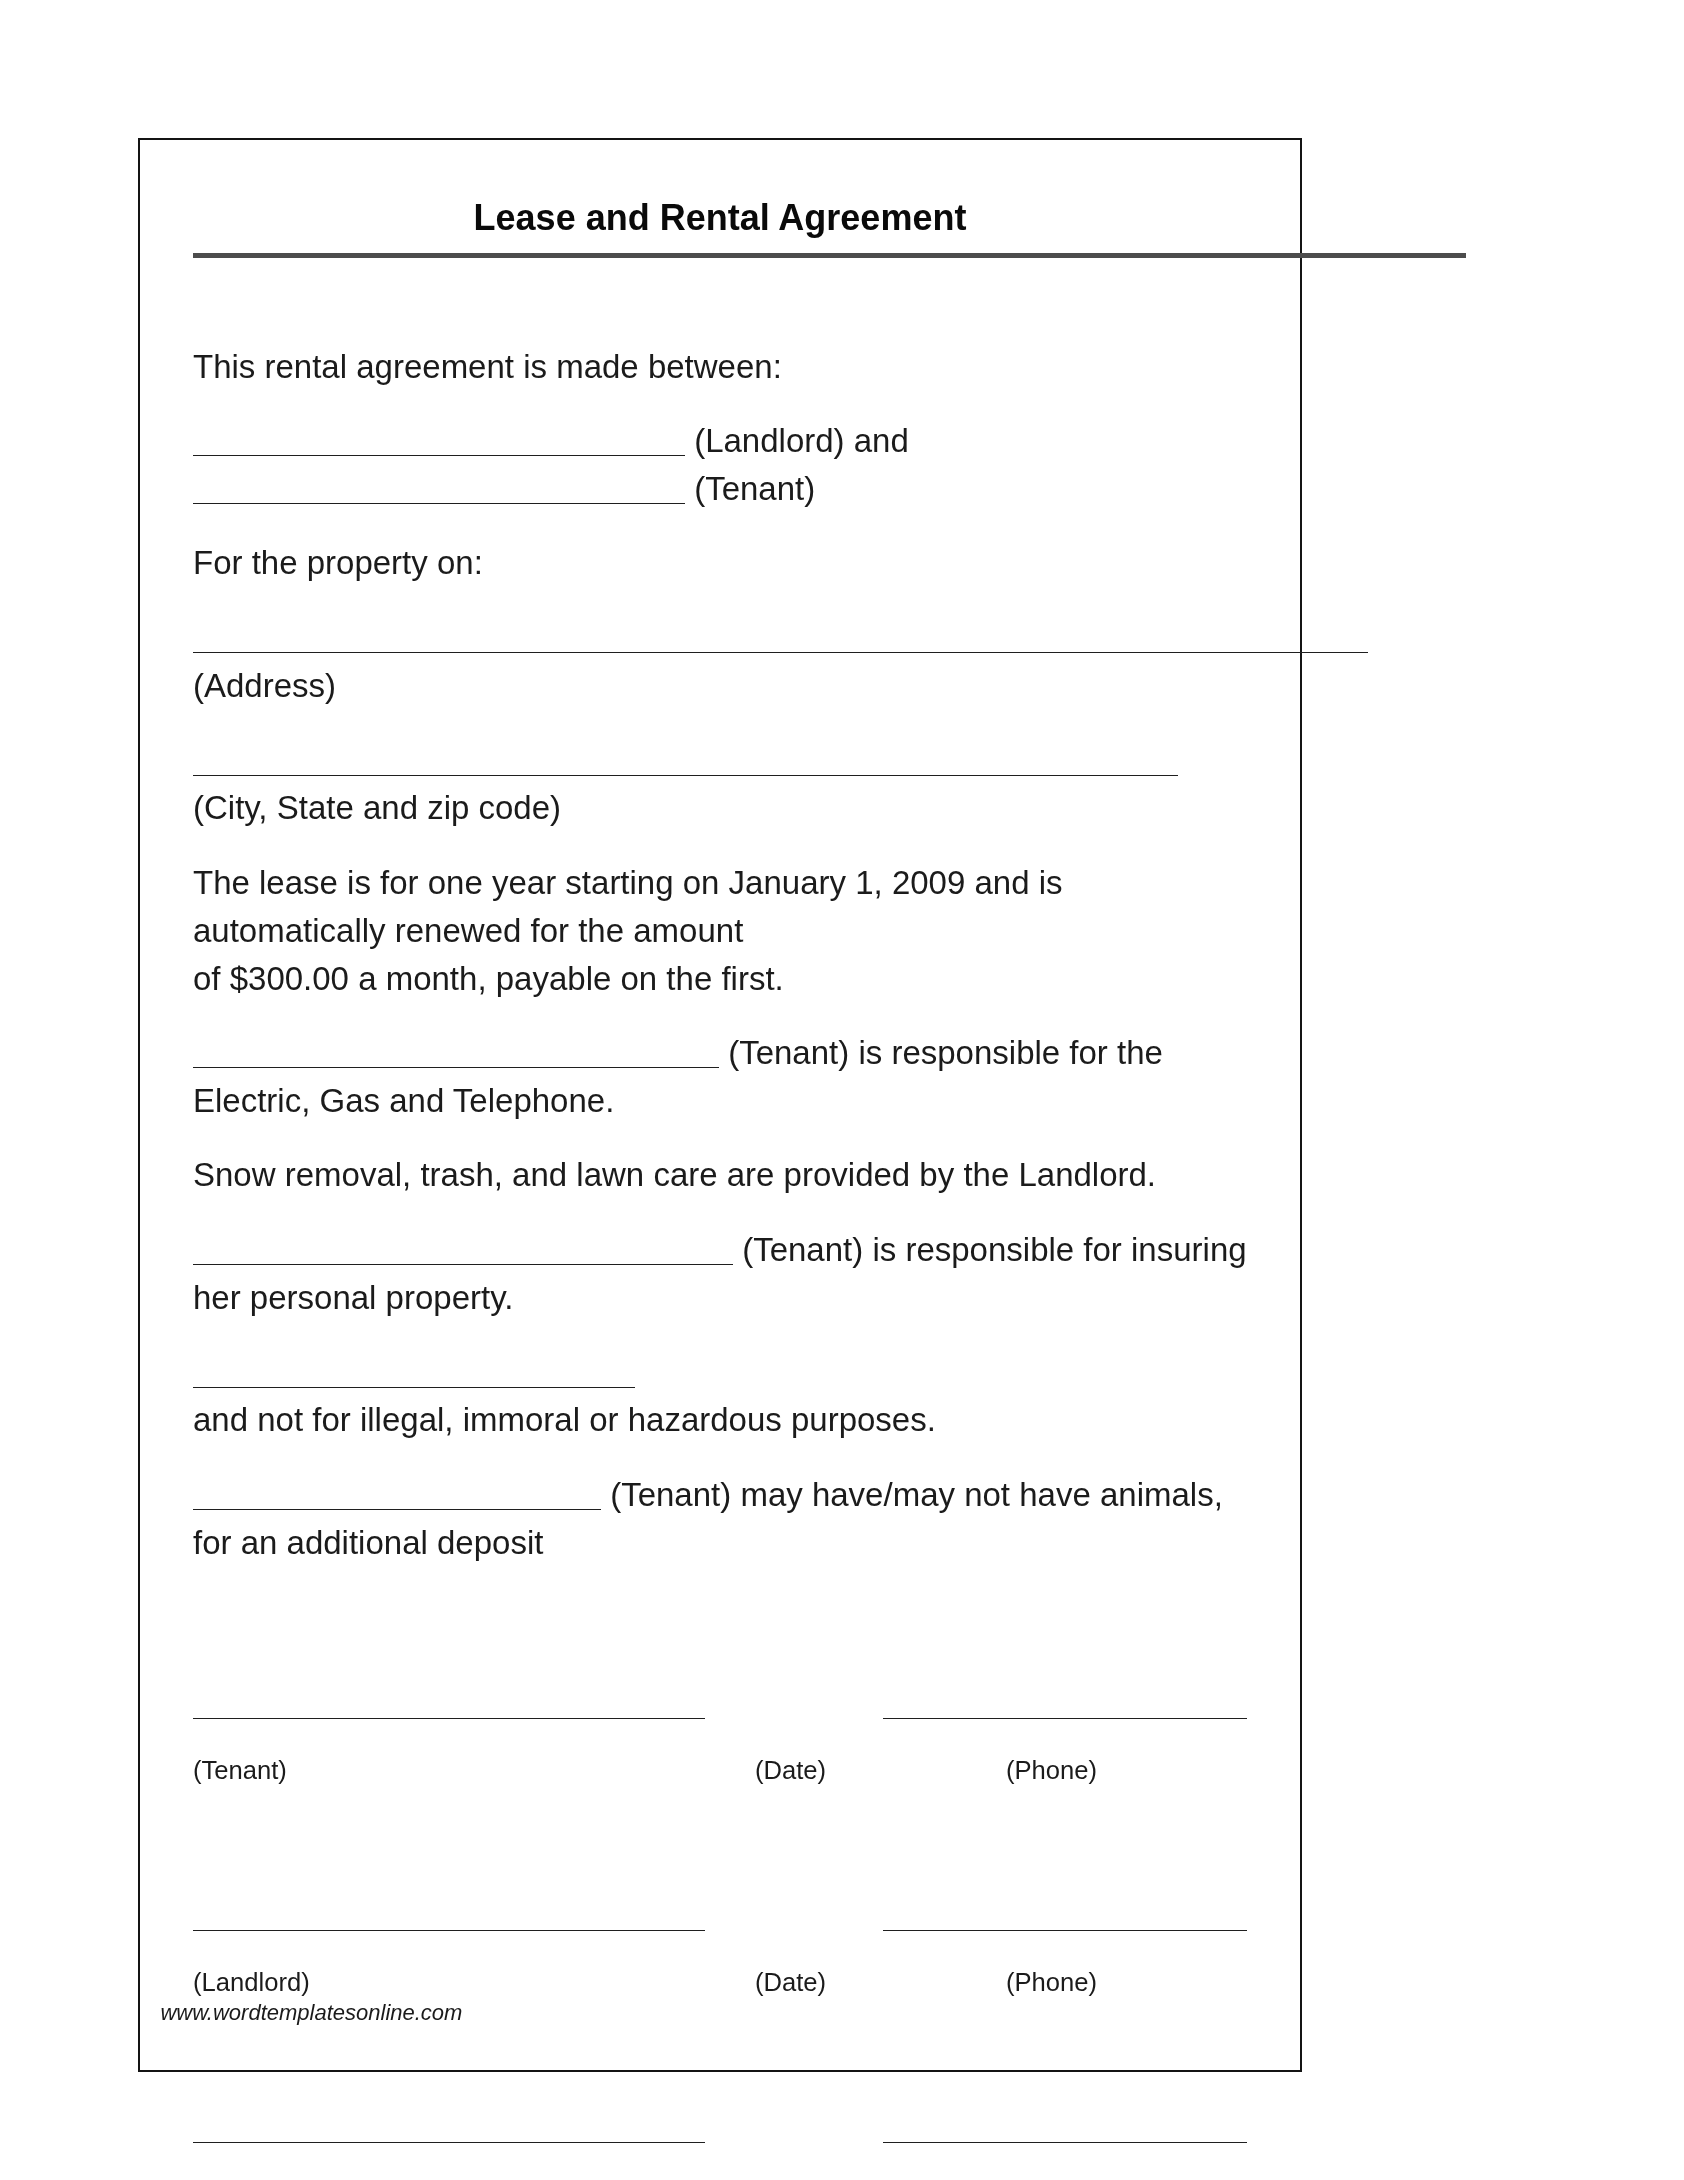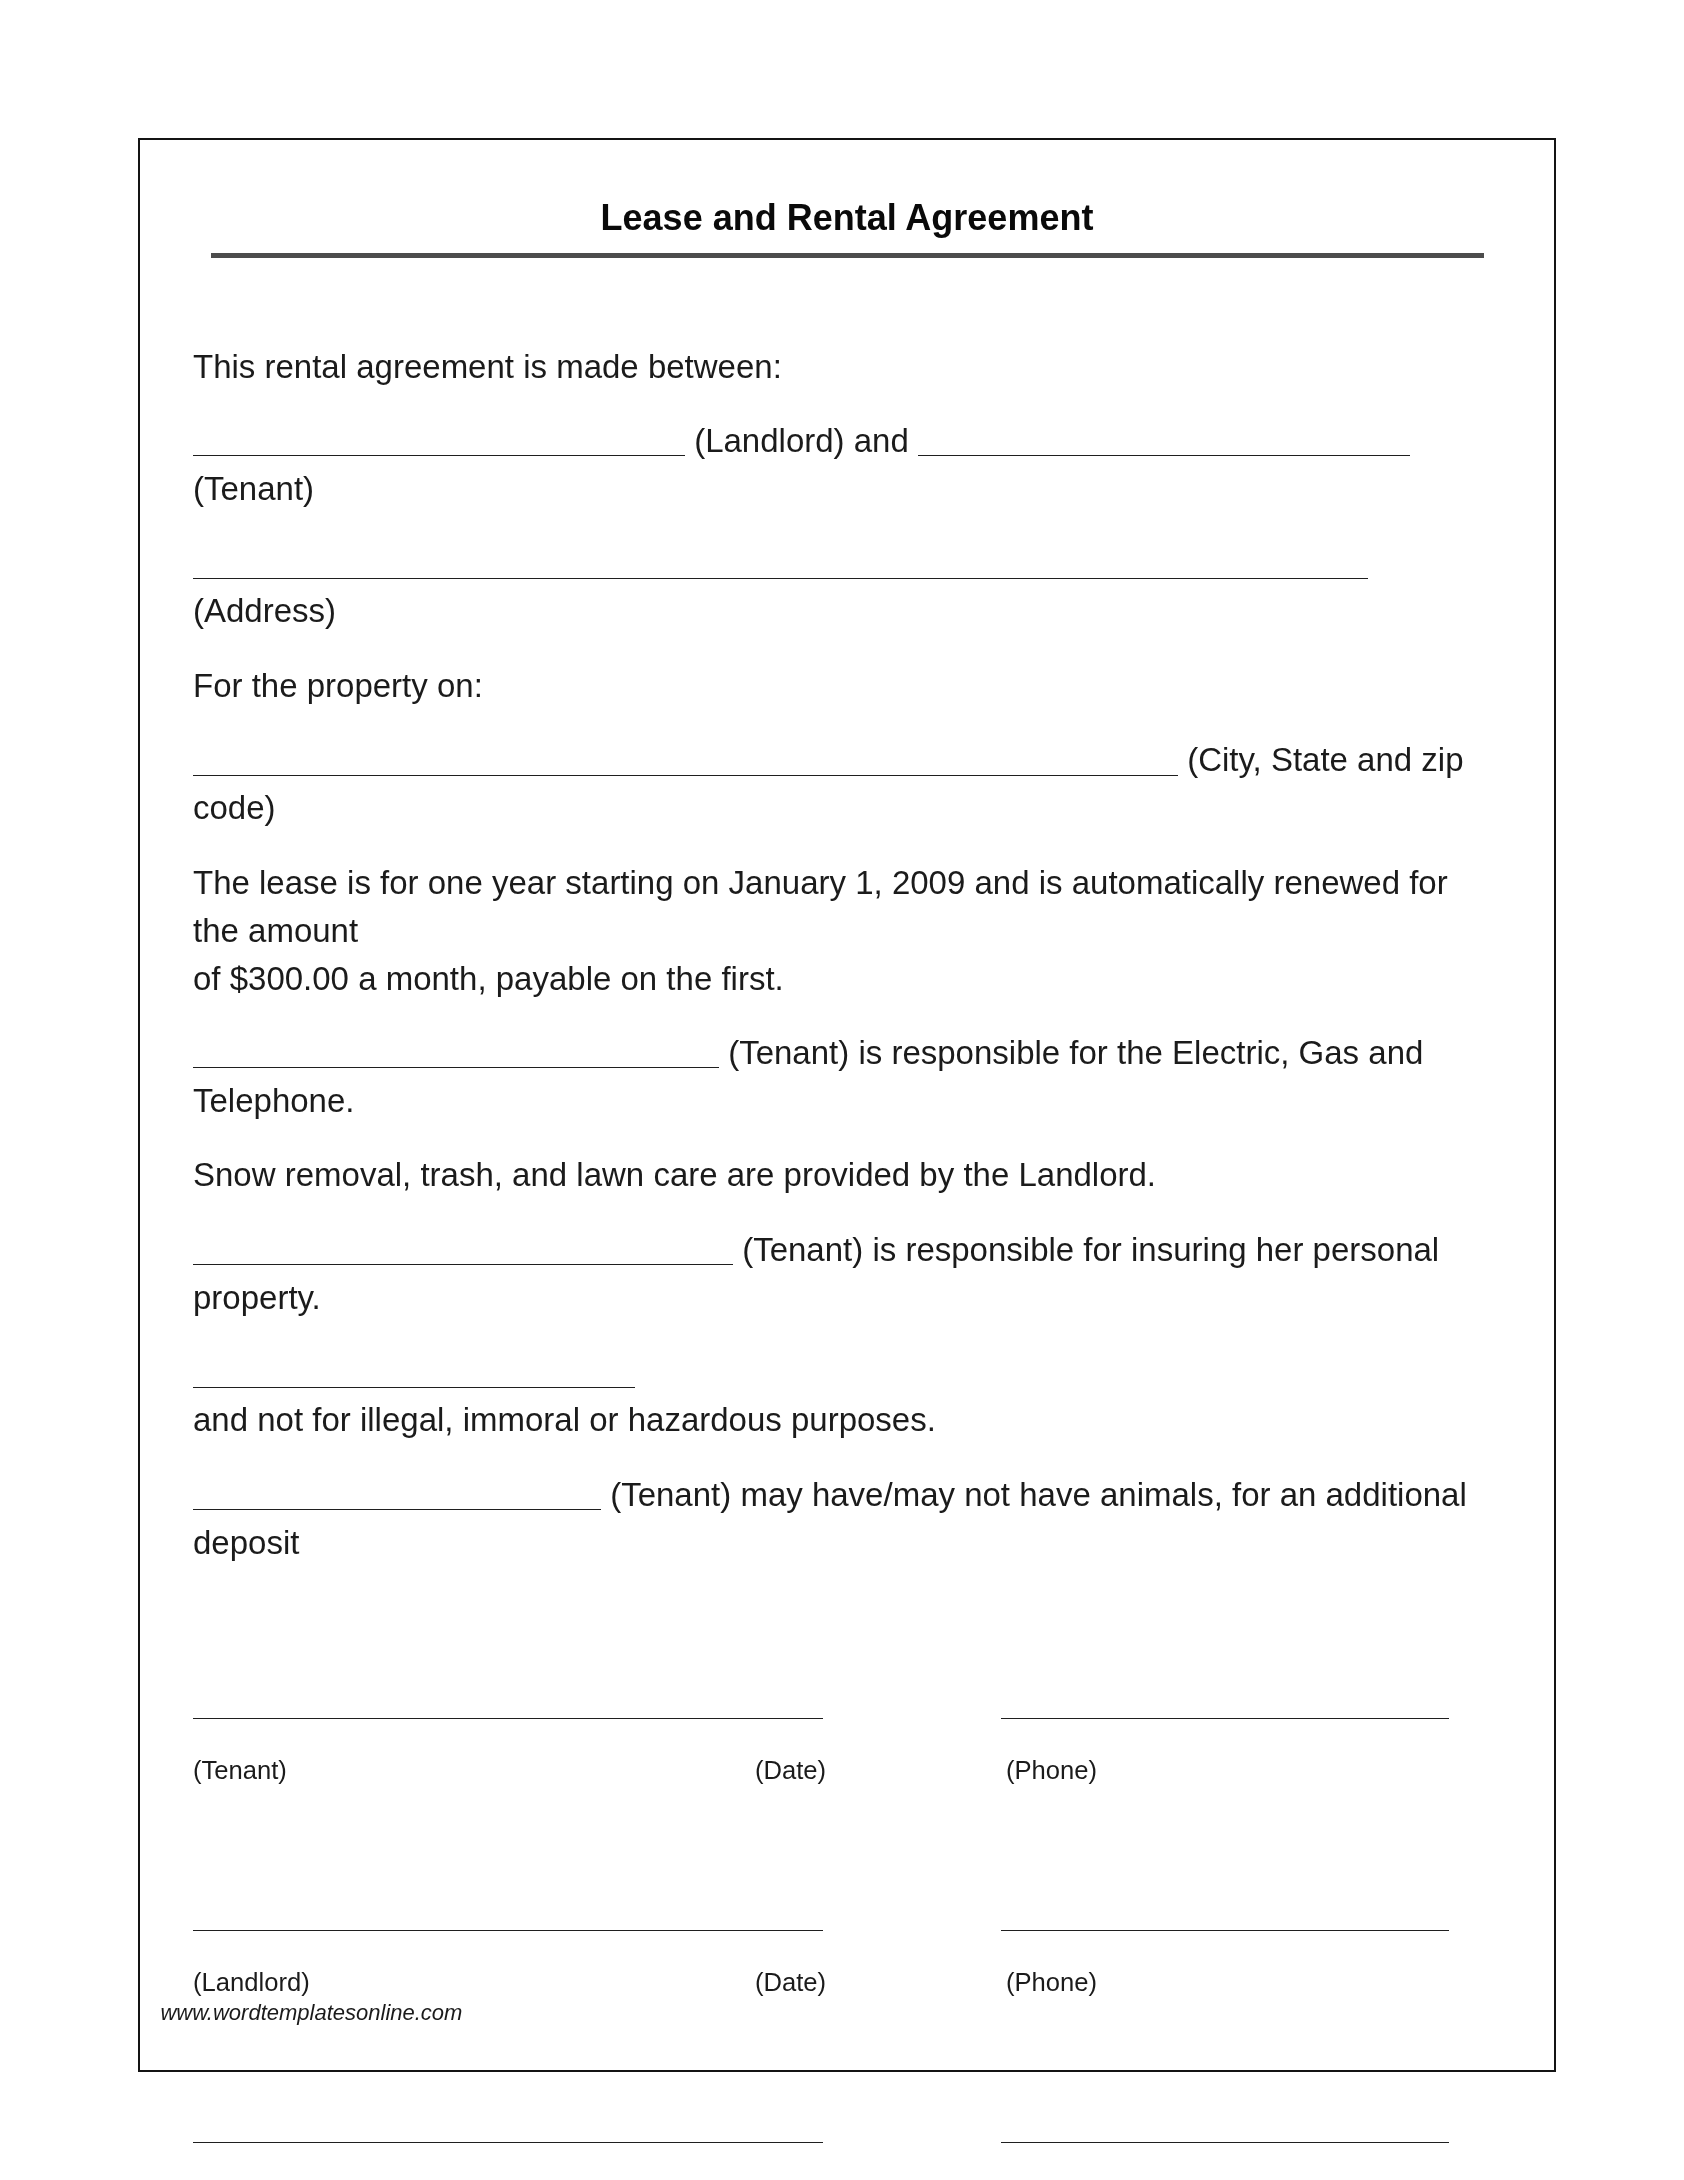--- a/index.html
+++ b/index.html
@@ -8,21 +8,21 @@
     height: 2181px;
     background: #ffffff;
     font-family: "Liberation Sans", sans-serif;
     color: #1b1b1b;
     position: relative;
   }
   .page {
     position: absolute;
     left: 138px;
     top: 138px;
-    width: 1418px;
+    width: 1164px;
     height: 1934px;
     border: 2.6px solid #141414;
     background: #ffffff;
     box-sizing: border-box;
   }
   .content { padding: 0 53px; }
 
   .doc-title {
     margin-top: 56px;
     text-align: center;
@@ -100,26 +100,26 @@
 
     <p class="first">This rental agreement is made between:</p>
 
     <p>
       <span class="blank w-party"></span>
       <span>(Landlord) and</span>
       <span class="blank w-party"></span>
       <span>(Tenant)</span>
     </p>
 
+    <p>For the property on:</p>
+
     <p>
       <span class="blank w-address"></span>
       <span>(Address)</span>
     </p>
-
-    <p>For the property on:</p>
 
     <p>
       <span class="blank w-city"></span>
       <span>(City, State and zip code)</span>
     </p>
 
     <p>
       <span class="line">The lease is for one year starting on January 1, 2009 and is automatically renewed for the amount</span>
       <span class="line">of $300.00 a month, payable on the first.</span>
     </p>

